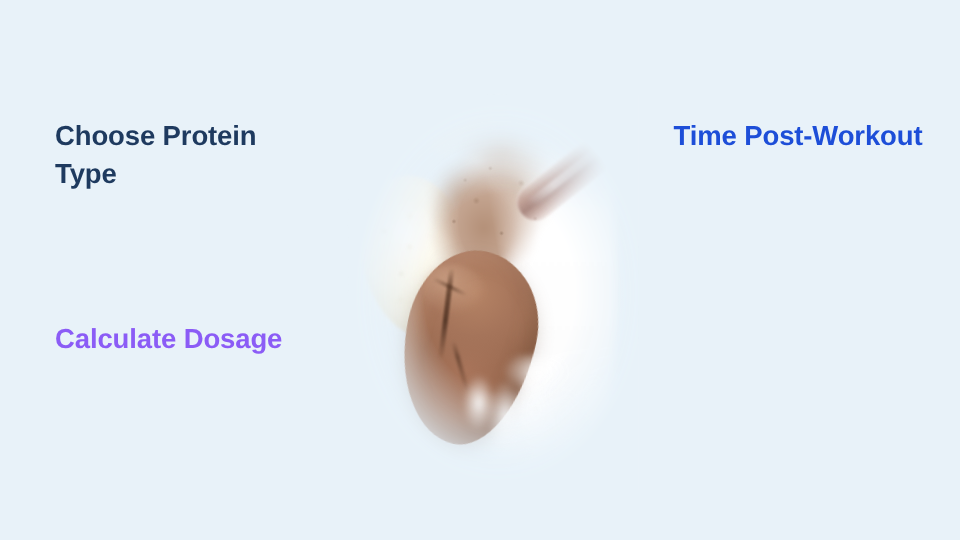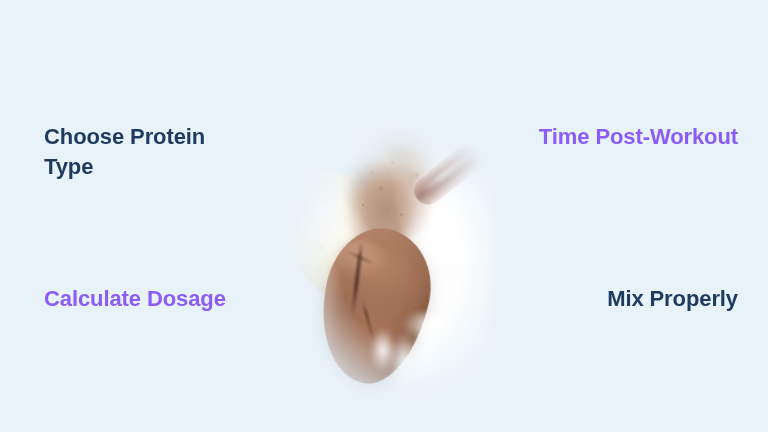--- a/index.html
+++ b/index.html
@@ -12,21 +12,20 @@
     overflow: hidden;
     font-family: "Liberation Sans", sans-serif;
     background: #e8f2f9;
   }
 
   #infographic {
     position: relative;
     width: 768px;
     height: 304px;
     background: #e8f2f9;
-    margin-top: 28px;
   }
 
   
   .step-label {
     position: absolute;
     font-family: "Liberation Sans", sans-serif;
     font-weight: bold;
     font-size: 22px;
     line-height: 30px;
     letter-spacing: -0.1px;
@@ -243,25 +242,24 @@
   }
 </style>
 </head>
 <body style="background: rgb(232, 242, 249);">
 
 <div id="infographic" style="background: rgb(232, 242, 249);">
 
   <div class="step-label step-tl" style="color: rgb(30, 58, 95);">Choose Protein
 Type</div>
 
-  <div class="step-label step-tr" style="color: #8b5cf6;">Time Post-Workout</div>
+  <div class="step-label step-tr" style="color: #1d4ed8;">Time Post-Workout</div>
 
   <div class="step-label step-bl" style="color: #8b5cf6;">Calculate Dosage</div>
 
-  <div class="step-label step-br" style="color: rgb(30, 58, 95);">Mix Properly</div>
 
   <div id="photo">
     <div class="photo-layer haze"></div>
     <div class="photo-layer vanilla-handle"></div>
     <div class="photo-layer vanilla-scoop"></div>
     <div class="photo-layer vanilla-texture"></div>
     <div class="photo-layer powder-pile"></div>
     <div class="photo-layer cocoa-mound"></div>
     <div class="photo-layer cocoa-grain"></div>
     <div class="photo-layer scoop-handle"></div>

